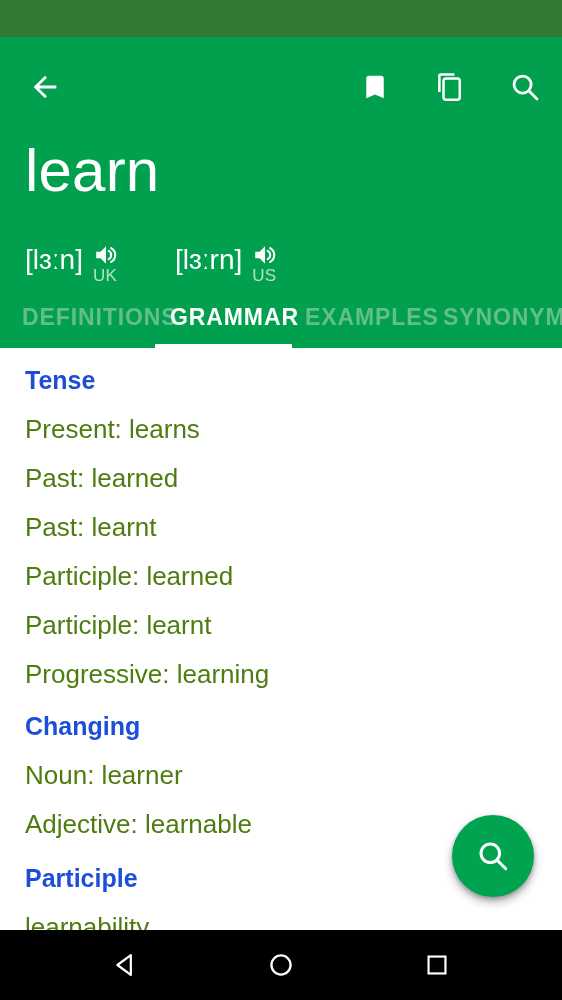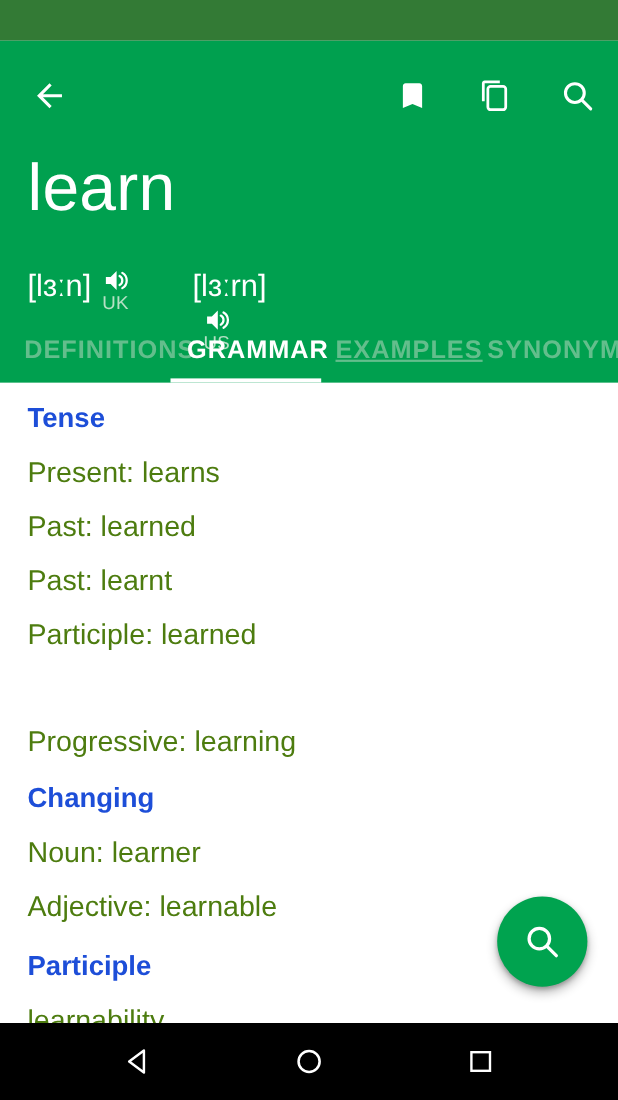--- a/index.html
+++ b/index.html
@@ -80,21 +80,21 @@
     height: 60px;
   }
   .phon {
     position: absolute;
     top: 0;
     display: flex;
     align-items: flex-start;
     cursor: pointer;
   }
   #phon-uk { left: 0px; }
-  #phon-us { left: 150px; flex-direction: column; }
+  #phon-us { left: 150px; }
   .phon-text {
     font-size: 28px;
     line-height: 36px;
     color: #ffffff;
     white-space: nowrap;
   }
   .phon-spk {
     position: relative;
     margin-left: 8px;
     width: 34px;
@@ -135,21 +135,21 @@
     font-size: 23px;
     font-weight: bold;
     letter-spacing: 0.9px;
     color: #63be8c;
     cursor: pointer;
     white-space: nowrap;
   }
   .tab.active { color: #ffffff; }
   #tab-definitions { left: 22px; }
   #tab-grammar     { left: 170px; text-align: right; }
-  #tab-examples    { left: 305px; text-decoration: underline; }
+  #tab-examples    { left: 305px; }
   #tab-synonym     { left: 443px; }
 
   #tab-indicator {
     position: absolute;
     left: 155px;
     top: 53px;
     width: 137px;
     height: 4px;
     background: #ffffff;
   }
@@ -304,20 +304,21 @@
     </div>
   </div>
 
   <div id="content">
 
     <div class="section-header" style="top:18px">Tense</div>
     <div class="entry" style="top:66px">Present: learns</div>
     <div class="entry" style="top:115px">Past: learned</div>
     <div class="entry" style="top:164px">Past: learnt</div>
     <div class="entry" style="top:213px">Participle: learned</div>
+    <div class="entry" style="top:262px">Participle: learnt</div>
     <div class="entry" style="top:311px">Progressive: learning</div>
 
     <div class="section-header" style="top:364px">Changing</div>
     <div class="entry" style="top:412px">Noun: learner</div>
     <div class="entry" style="top:461px">Adjective: learnable</div>
 
     <div class="section-header" style="top:516px">Participle</div>
     <div class="entry" style="top:564px">learnability</div>
   </div>
 

